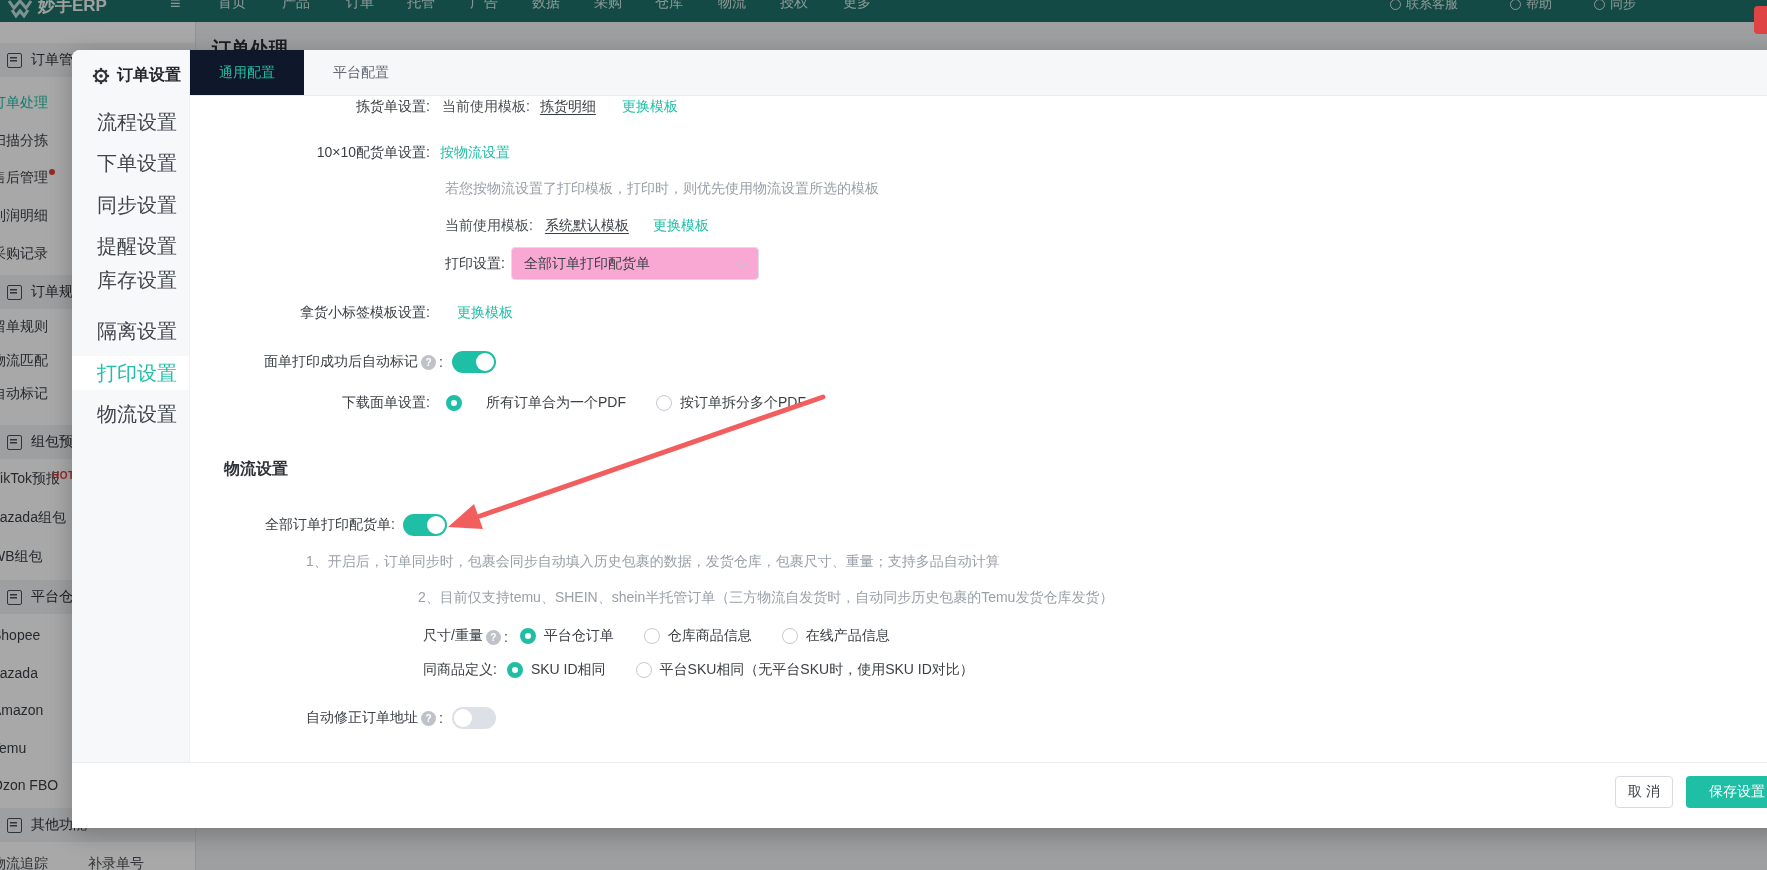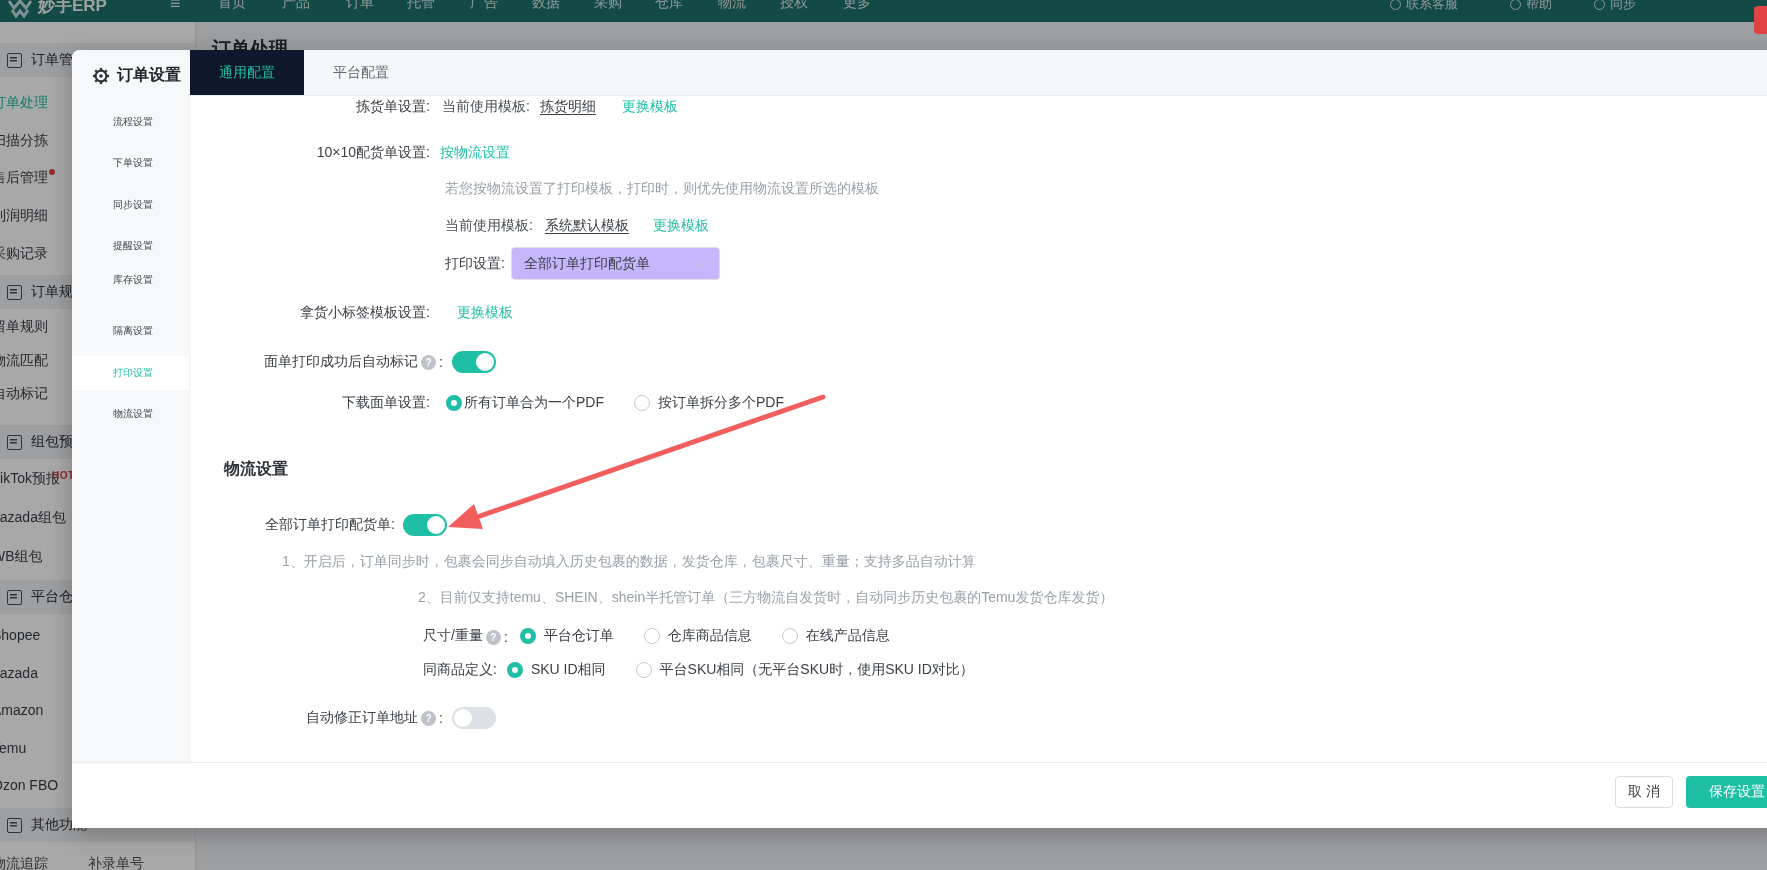--- a/index.html
+++ b/index.html
@@ -26,35 +26,35 @@
   .hot{position:absolute;left:52px;top:448px;font-size:10px;font-weight:bold;color:#e03e3e;letter-spacing:.5px;}
   .sb-bottom{position:absolute;font-size:14px;color:#4a4f55;white-space:nowrap;top:833px;}
   .page-title{position:absolute;left:212px;top:36px;font-size:19px;font-weight:bold;color:#2b2e33;z-index:1;}
   
   .overlay{position:absolute;inset:0;background:rgba(0,0,0,.34);z-index:10;}
   .red-sliver{position:absolute;right:0;top:6px;width:13px;height:28px;background:var(--danger,#e04343);border-radius:4px 0 0 4px;z-index:15;}
   
   .modal{position:absolute;left:72px;top:50px;width:1720px;height:778px;background:#fff;border-radius:8px 0 0 8px;z-index:20;box-shadow:0 6px 24px rgba(0,0,0,.25);}
   .m-side{position:absolute;left:0;top:0;width:118px;height:712px;background:#f7f8fa;border-radius:8px 0 0 0;border-right:1px solid #eef0f3;box-sizing:border-box;}
   .m-title{position:absolute;left:20px;top:15px;display:flex;align-items:center;gap:7px;font-size:16px;font-weight:bold;color:#23262b;white-space:nowrap;}
-  .m-item{position:absolute;left:0;right:0;height:34px;line-height:34px;padding-left:41px;font-size:10px;color:#40454c;box-sizing:border-box;cursor:pointer;white-space:nowrap;}
+  .m-item{position:absolute;left:0;right:0;height:34px;line-height:34px;padding-left:25px;font-size:20px;color:#40454c;box-sizing:border-box;cursor:pointer;white-space:nowrap;}
   .m-item.active{background:#fff;color:var(--accent,#1fbfa6);}
   .m-main{position:absolute;left:118px;top:0;right:0;height:712px;}
   .tabs{position:absolute;left:0;top:0;right:0;height:46px;background:#f5f7f9;border-bottom:1px solid #e8ebef;display:flex;box-sizing:border-box;}
   .tab{width:114px;height:100%;display:flex;align-items:center;justify-content:center;font-size:14px;color:#636a73;cursor:pointer;}
   .tab.active{background:#0f172a;color:var(--accent,#1fbfa6);}
   
   .row{position:absolute;left:0;right:0;height:22px;display:flex;align-items:center;font-size:14px;color:#3c4046;white-space:nowrap;}
   .lbl{text-align:right;color:#3c4046;display:flex;justify-content:flex-end;align-items:center;}
   .pfx{color:#4a4f55;}
   .tpl{color:#3a3f45;text-decoration:underline;text-underline-offset:3px;cursor:pointer;}
   .lnk{color:var(--accent,#1fbfa6);cursor:pointer;}
   .desc{color:#9aa0a8;}
   .sec-title{font-size:16px;font-weight:bold;color:#2e3238;}
-  .sel-box{width:209px;height:33px;border:1px solid #dcdfe5;border-radius:4px;display:flex;align-items:center;justify-content:space-between;padding:0 12px;box-sizing:border-box;color:#3c4046;background:#c4b5fd;cursor:pointer;}
+  .sel-box{width:248px;height:33px;border:1px solid #dcdfe5;border-radius:4px;display:flex;align-items:center;justify-content:space-between;padding:0 12px;box-sizing:border-box;color:#3c4046;background:#f9a8d4;cursor:pointer;}
   .chev{width:8px;height:8px;border-right:1.5px solid #c0c4cc;border-bottom:1.5px solid #c0c4cc;transform:rotate(45deg);margin-top:-4px;}
   .tog{position:relative;width:44px;height:22px;border-radius:11px;display:inline-block;cursor:pointer;flex:0 0 auto;}
   .tog.on{background:var(--accent,#1fbfa6);}
   .tog.off{background:#dde0e6;}
   .tog .knob{position:absolute;top:2px;width:18px;height:18px;border-radius:50%;background:#fff;}
   .tog.on .knob{right:2px;}
   .tog.off .knob{left:2px;}
   .rad{width:16px;height:16px;border-radius:50%;border:1px solid #c6cad1;background:#fff;box-sizing:border-box;display:inline-block;cursor:pointer;flex:0 0 auto;}
   .rad.sel{border:5px solid var(--accent,#1fbfa6);}
   .help{display:inline-flex;width:15px;height:15px;border-radius:50%;background:#bfc3c9;color:#fff;font-size:10px;font-weight:bold;align-items:center;justify-content:center;margin:0 3px;flex:0 0 auto;}
@@ -224,37 +224,37 @@
             <span>:</span>
         </div>
         <span class="tog on" style="margin-left:9px">
             <span class="knob"></span>
           </span>
       </div>
 
       <div class="row" style="top:342px">
         <div class="lbl" style="width:240px">下载面单设置:</div>
         <span class="rad sel" style="margin-left:16px"></span>
-        <span style="margin-left:2px">所有订单合为一个PDF</span>
+        <span style="margin-left:24px">所有订单合为一个PDF</span>
         <span class="rad" style="margin-left:30px"></span>
         <span style="margin-left:8px">按订单拆分多个PDF</span>
       </div>
 
       <div class="row" style="top:407px;height:24px">
         <div class="sec-title" style="margin-left:34px">物流设置</div>
       </div>
 
       <div class="row" style="top:464px">
         <div class="lbl" style="width:205px">全部订单打印配货单:</div>
         <span class="tog on" style="margin-left:8px">
             <span class="knob"></span>
           </span>
       </div>
       <div class="row" style="top:501px">
-        <span class="desc" style="margin-left:92px">1、开启后，订单同步时，包裹会同步自动填入历史包裹的数据，发货仓库，包裹尺寸、重量；支持多品自动计算</span>
+        <span class="desc" style="margin-left:116px">1、开启后，订单同步时，包裹会同步自动填入历史包裹的数据，发货仓库，包裹尺寸、重量；支持多品自动计算</span>
       </div>
       <div class="row" style="top:537px">
         <span class="desc" style="margin-left:228px">2、目前仅支持temu、SHEIN、shein半托管订单（三方物流自发货时，自动同步历史包裹的Temu发货仓库发货）</span>
       </div>
 
       <div class="row" style="top:575px">
         <div class="inl" style="margin-left:233px">
           <span>尺寸/重量</span>
             <span class="help">?</span>
             <span>:</span>

